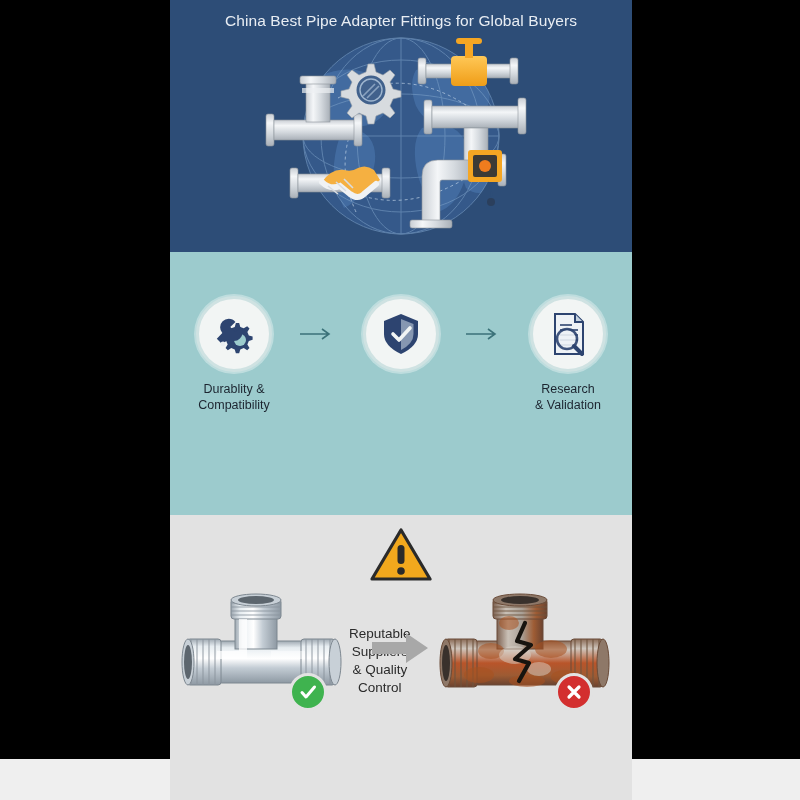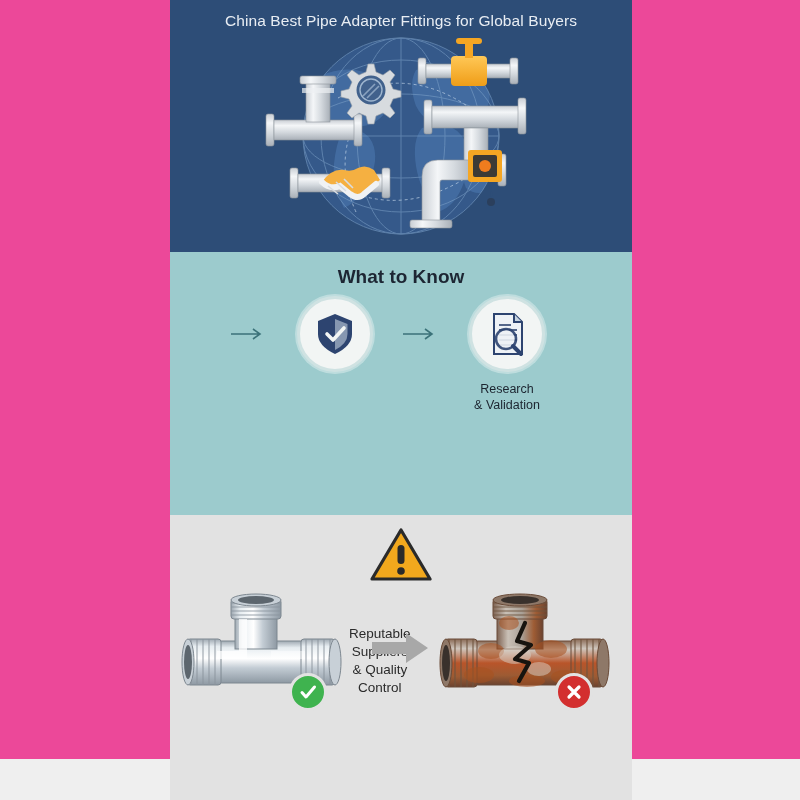--- a/index.html
+++ b/index.html
@@ -2,21 +2,21 @@
 <html><head>
 <meta charset="utf-8">
 <style>
   * { box-sizing: border-box; margin: 0; padding: 0; }
   html, body {
     width: 800px; height: 800px;
     background: #efefef;
     font-family: "Liberation Sans", sans-serif;
     overflow: hidden;
   }
-  #page { position: relative; width: 800px; height: 759px; background: #ec4899; }
+  #page { position: relative; width: 800px; height: 759px; background: #000000; }
   #column {
     position: absolute; left: 170px; top: 0; width: 462px; height: 800px;
     overflow: hidden;
   }
 
   
   .hero {
     position: relative; width: 462px; height: 252px;
     background: #2d4d77;
     overflow: hidden;
@@ -198,24 +198,37 @@
           <rect x="298" y="114" width="34" height="32" rx="3" fill="#f5a623"></rect>
           <rect x="303" y="119" width="24" height="22" rx="2" fill="#3c3a36"></rect>
           <circle cx="315" cy="130" r="6" fill="#f07c1e"></circle>
           <path d="M318 146 q6 12 2 18" stroke="#2d4d77" stroke-width="1.2" fill="none"></path>
           <circle cx="321" cy="166" r="4" fill="#2b3f5c"></circle>
         </g>
       </svg>
     </section>
 
     <section class="know">
-      <div class="know-title">What to Know</div>
 
       <div class="steps">
 
+        <div class="step">
+          <div class="circle">
+            <svg width="44" height="44" viewBox="0 0 44 44">
+              <g fill="#2d4470">
+                <path d="M28 10 l4 0 l1.4 4.6 l4.2 1.8 l4.2 -2.6 l2.8 2.8 l-2.6 4.2 l1.8 4.2 l4.6 1.4 l0 4 l-4.6 1.4 l-1.8 4.2 l2.6 4.2 l-2.8 2.8 l-4.2 -2.6 l-4.2 1.8 l-1.4 4.6 l-4 0 l-1.4 -4.6 l-4.2 -1.8 l-4.2 2.6 l-2.8 -2.8 l2.6 -4.2 l-1.8 -4.2 l-4.6 -1.4 l0 -4 l4.6 -1.4 l1.8 -4.2 l-2.6 -4.2 l2.8 -2.8 l4.2 2.6 l4.2 -1.8 z" transform="translate(-4,-2) scale(.82) translate(6,6)"></path>
+                <circle cx="28" cy="28" r="6" fill="#9ccbcd"></circle>
+                <path d="M16.5 5 a9 9 0 0 0 -9 9 a9 9 0 0 0 2.3 6 L4 26 l6 6 l6 -5.8 a9 9 0 0 0 6 2.3 a9 9 0 0 0 9 -9 a9 9 0 0 0 -2.2 -5.9 l-5.4 5.4 l-5.2 -5.2 l5.4 -5.4 A9 9 0 0 0 16.5 5 z" transform="translate(1,2) scale(.95)"></path>
+                <circle cx="11" cy="32" r="2.4" fill="#e9eef2"></circle>
+              </g>
+            </svg>
+          </div>
+          <div class="step-label">Durablity &amp;
+Compatibility</div>
+        </div>
 
         <div class="arrow-between">
           <svg width="36" height="12" viewBox="0 0 36 12">
             <path d="M0 6 L28 6 M22 1 L29 6 L22 11" fill="none" stroke="#3b7279" stroke-width="1.6"></path>
           </svg>
         </div>
 
         <div class="step">
           <div class="circle">
             <svg width="42" height="44" viewBox="0 0 42 44">

